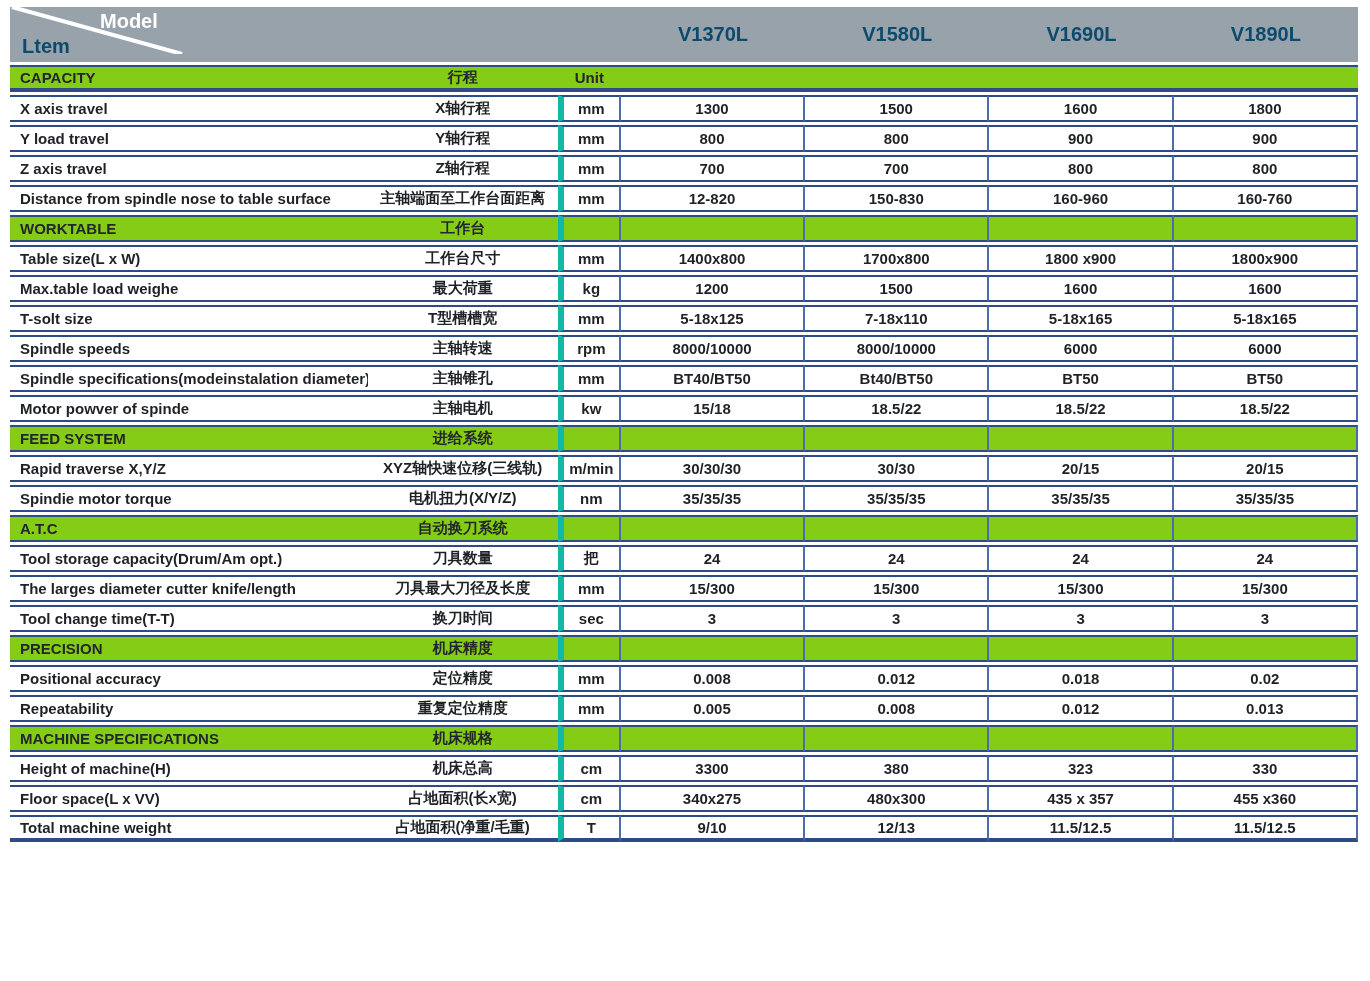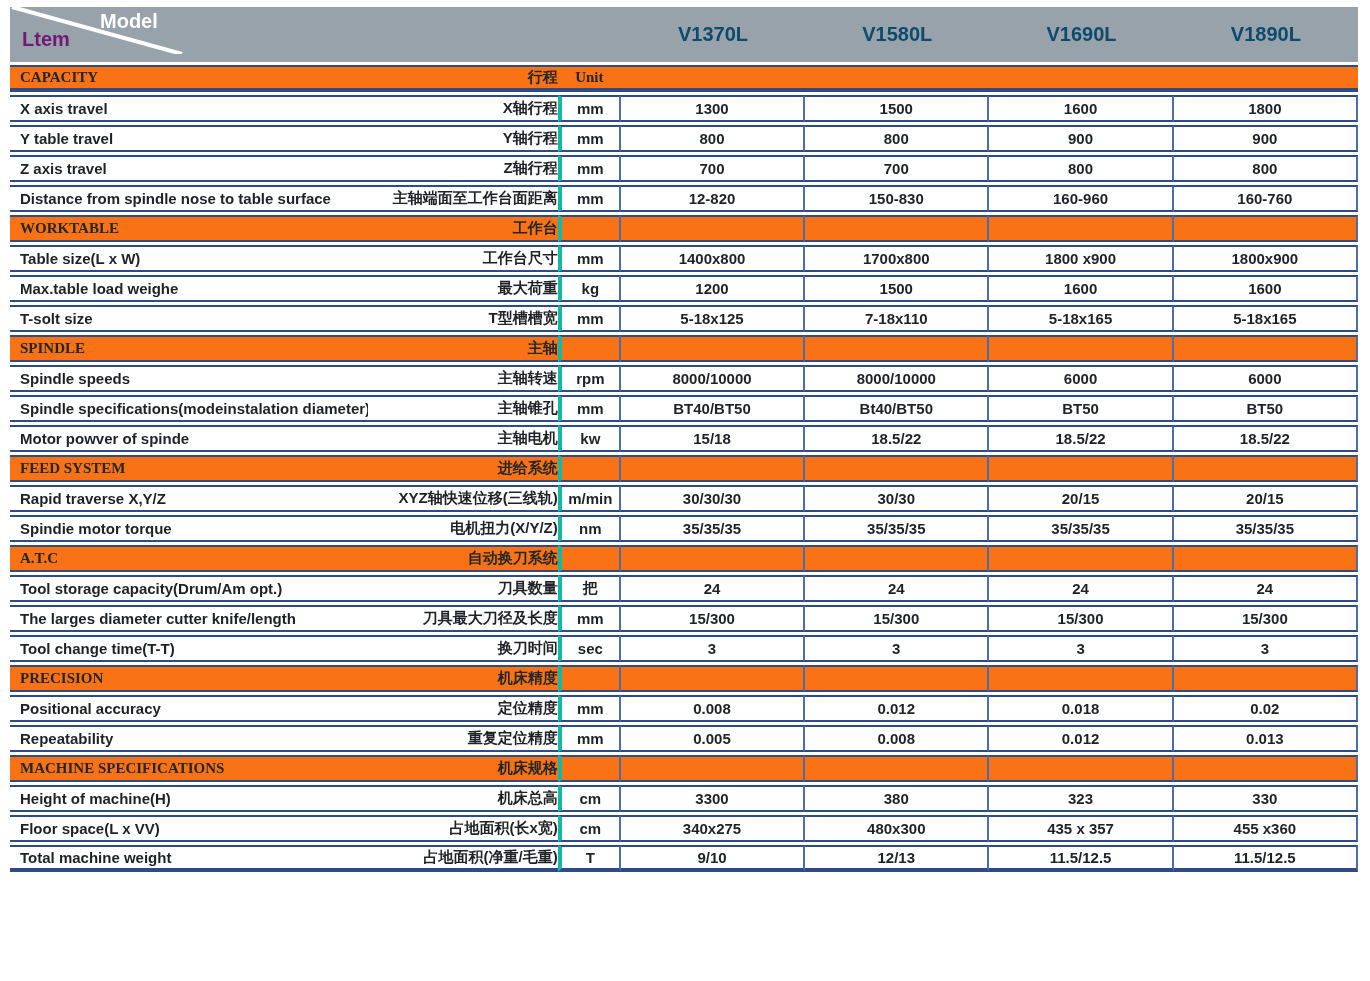--- a/index.html
+++ b/index.html
@@ -36,22 +36,22 @@
     padding: 16px;
     text-align: center;
   }
   td.corner { position: relative; }
   td.corner svg { position: absolute; left: 0; top: 0; }
   .corner-model {
     position: absolute; left: 90px; top: 3px;
     color: #ffffff; font-weight: 700; font-size: 20px;
   }
   .corner-item {
-    position: absolute; left: 12px; top: 21px;
-    color: #701a75; font-weight: 700; font-size: 20px;
+    position: absolute; left: 12px; top: 28px;
+    color: #0c4a6e; font-weight: 700; font-size: 20px;
   }
   td.model-cell {
     color: #0c4a6e; font-weight: 700; font-size: 20px;
     text-align: center; vertical-align: middle;
   }
 
   
   td { overflow: hidden; }
   .c-en, .c-zh, .c-unit, .c-val {
     height: 27px;
@@ -59,36 +59,35 @@
     font-size: 15px;
     font-weight: 700;
     color: #1e2226;
     background: #ffffff;
     border-top: 2px solid #2d4b85;
     border-bottom: 2px solid #2d4b85;
     vertical-align: middle;
     white-space: nowrap;
   }
   .c-en { text-align: left; padding-left: 10px; }
-  .c-zh { text-align: right; }
+  .c-zh { text-align: center; }
   .c-unit {
     text-align: center;
-    border-left: 4px solid #14b8a6;
+    border-left: 6px solid #14b8a6;
     border-right: 2px solid #4c6cab;
   }
   .c-val {
     text-align: center;
     border-right: 2px solid #4c6cab;
   }
 
   
   tr.section-row td {
-    background: #f97316;
+    background: #84cc16;
     color: #23272b;
-    font-family: Liberation Serif, serif;
   }
   tr.first-section td { border-bottom-width: 4px; }
   tr.first-section td.nb {
     border-left: none; border-right: none;
   }
   tr.last-row td { border-bottom-width: 4px; margin-top: 36px; }
 </style>
 </head>
 <body>
 
@@ -131,21 +130,21 @@
         <tr class="data-row">
           <td class="c-en">X axis travel</td>
           <td class="c-zh">X轴行程</td>
           <td class="c-unit">mm</td>
           <td class="c-val">1300</td>
           <td class="c-val">1500</td>
           <td class="c-val">1600</td>
           <td class="c-val">1800</td>
         </tr>
         <tr class="data-row">
-          <td class="c-en">Y table travel</td>
+          <td class="c-en">Y load travel</td>
           <td class="c-zh">Y轴行程</td>
           <td class="c-unit">mm</td>
           <td class="c-val">800</td>
           <td class="c-val">800</td>
           <td class="c-val">900</td>
           <td class="c-val">900</td>
         </tr>
         <tr class="data-row">
           <td class="c-en">Z axis travel</td>
           <td class="c-zh">Z轴行程</td>
@@ -192,29 +191,20 @@
           <td class="c-val">1600</td>
         </tr>
         <tr class="data-row">
           <td class="c-en">T-solt size</td>
           <td class="c-zh">T型槽槽宽</td>
           <td class="c-unit">mm</td>
           <td class="c-val">5-18x125</td>
           <td class="c-val">7-18x110</td>
           <td class="c-val">5-18x165</td>
           <td class="c-val">5-18x165</td>
-        </tr>
-        <tr class="section-row">
-          <td class="c-en">SPINDLE</td>
-          <td class="c-zh">主轴</td>
-          <td class="c-unit"></td>
-          <td class="c-val"></td>
-          <td class="c-val"></td>
-          <td class="c-val"></td>
-          <td class="c-val"></td>
         </tr>
         <tr class="data-row">
           <td class="c-en">Spindle speeds</td>
           <td class="c-zh">主轴转速</td>
           <td class="c-unit">rpm</td>
           <td class="c-val">8000/10000</td>
           <td class="c-val">8000/10000</td>
           <td class="c-val">6000</td>
           <td class="c-val">6000</td>
         </tr>

